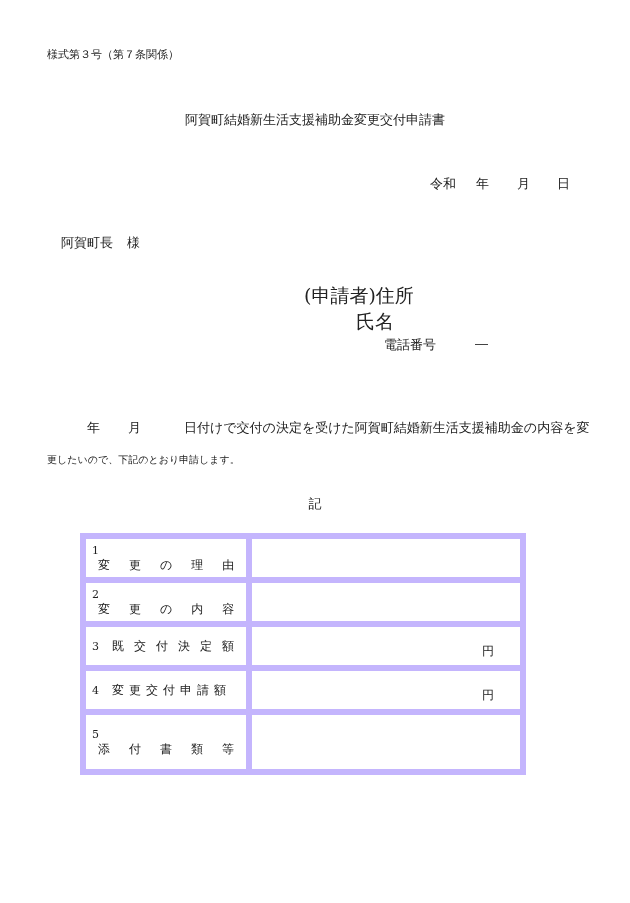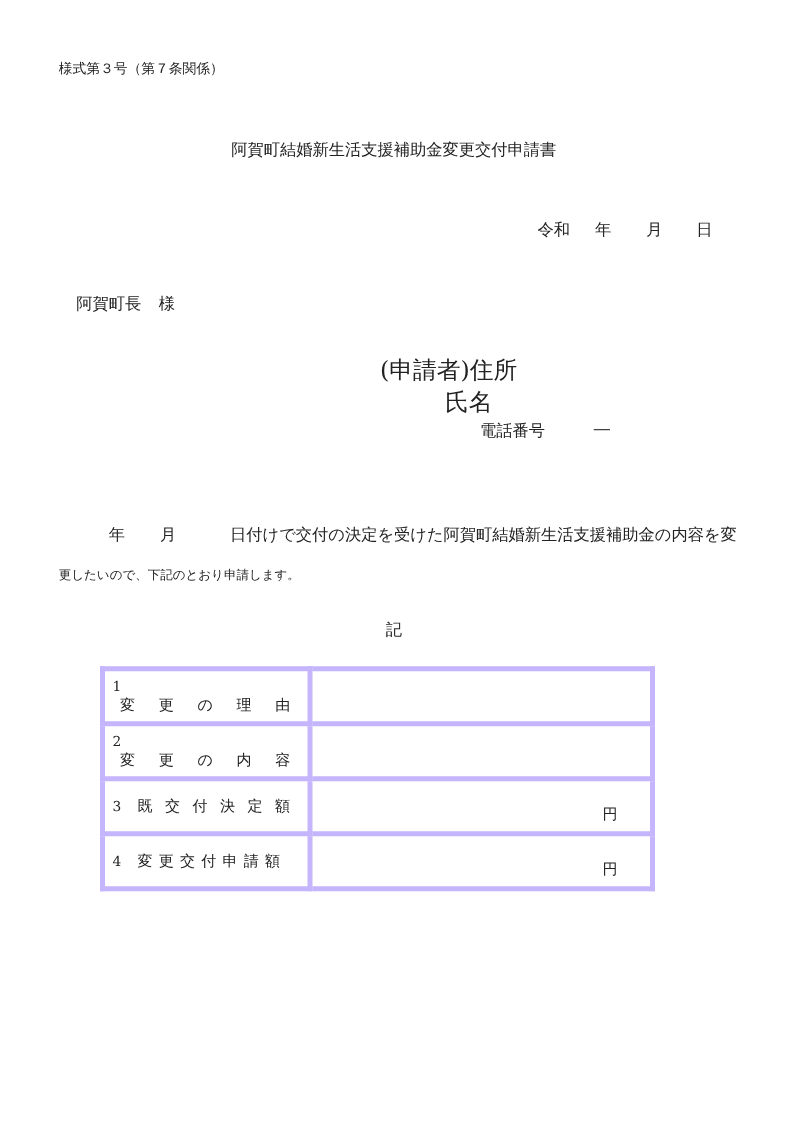--- a/index.html
+++ b/index.html
@@ -45,21 +45,21 @@
 
     table.items {
       position: absolute;
       left: 80px;
       top: 533px;
       width: 440px;
       border-collapse: collapse;
       table-layout: fixed;
     }
     table.items td {
-      border: 4px solid #c4b5fd;
+      border: 6px solid #c4b5fd;
       padding: 0;
       vertical-align: middle;
       font-size: 12px;
     }
     table.items col.c1 { width: 166px; }
     table.items col.c2 { width: 274px; }
     table.items tr.r { height: 44px; }
     table.items tr.r-tall { height: 60px; }
     .label-cell {
       padding-left: 6px !important;
@@ -123,14 +123,18 @@
         <td class="value-cell"><span></span></td>
       </tr>
       <tr class="r">
         <td class="label-cell"><span class="lbl-num">3</span><span class="lbl-text"><span class="lbl-char" style="margin-left: 6px;">既</span><span class="lbl-char" style="margin-left: 10px;">交</span><span class="lbl-char" style="margin-left: 10px;">付</span><span class="lbl-char" style="margin-left: 10px;">決</span><span class="lbl-char" style="margin-left: 10px;">定</span><span class="lbl-char" style="margin-left: 10px;">額</span></span></td>
         <td class="value-cell"><span></span><span class="yen">円</span></td>
       </tr>
       <tr class="r">
         <td class="label-cell"><span class="lbl-num">4</span><span class="lbl-text"><span class="lbl-char" style="margin-left: 6px;">変</span><span class="lbl-char" style="margin-left: 5px;">更</span><span class="lbl-char" style="margin-left: 5px;">交</span><span class="lbl-char" style="margin-left: 5px;">付</span><span class="lbl-char" style="margin-left: 5px;">申</span><span class="lbl-char" style="margin-left: 5px;">請</span><span class="lbl-char" style="margin-left: 5px;">額</span></span></td>
         <td class="value-cell"><span></span><span class="yen">円</span></td>
       </tr>
+      <tr class="r-tall">
+        <td class="label-cell"><span class="lbl-num">5</span><span class="lbl-text"><span class="lbl-char" style="margin-left: 6px;">添</span><span class="lbl-char" style="margin-left: 19px;">付</span><span class="lbl-char" style="margin-left: 19px;">書</span><span class="lbl-char" style="margin-left: 19px;">類</span><span class="lbl-char" style="margin-left: 19px;">等</span></span></td>
+        <td class="value-cell"><span></span></td>
+      </tr>
     </tbody>
 </table>
 
 </body></html>

